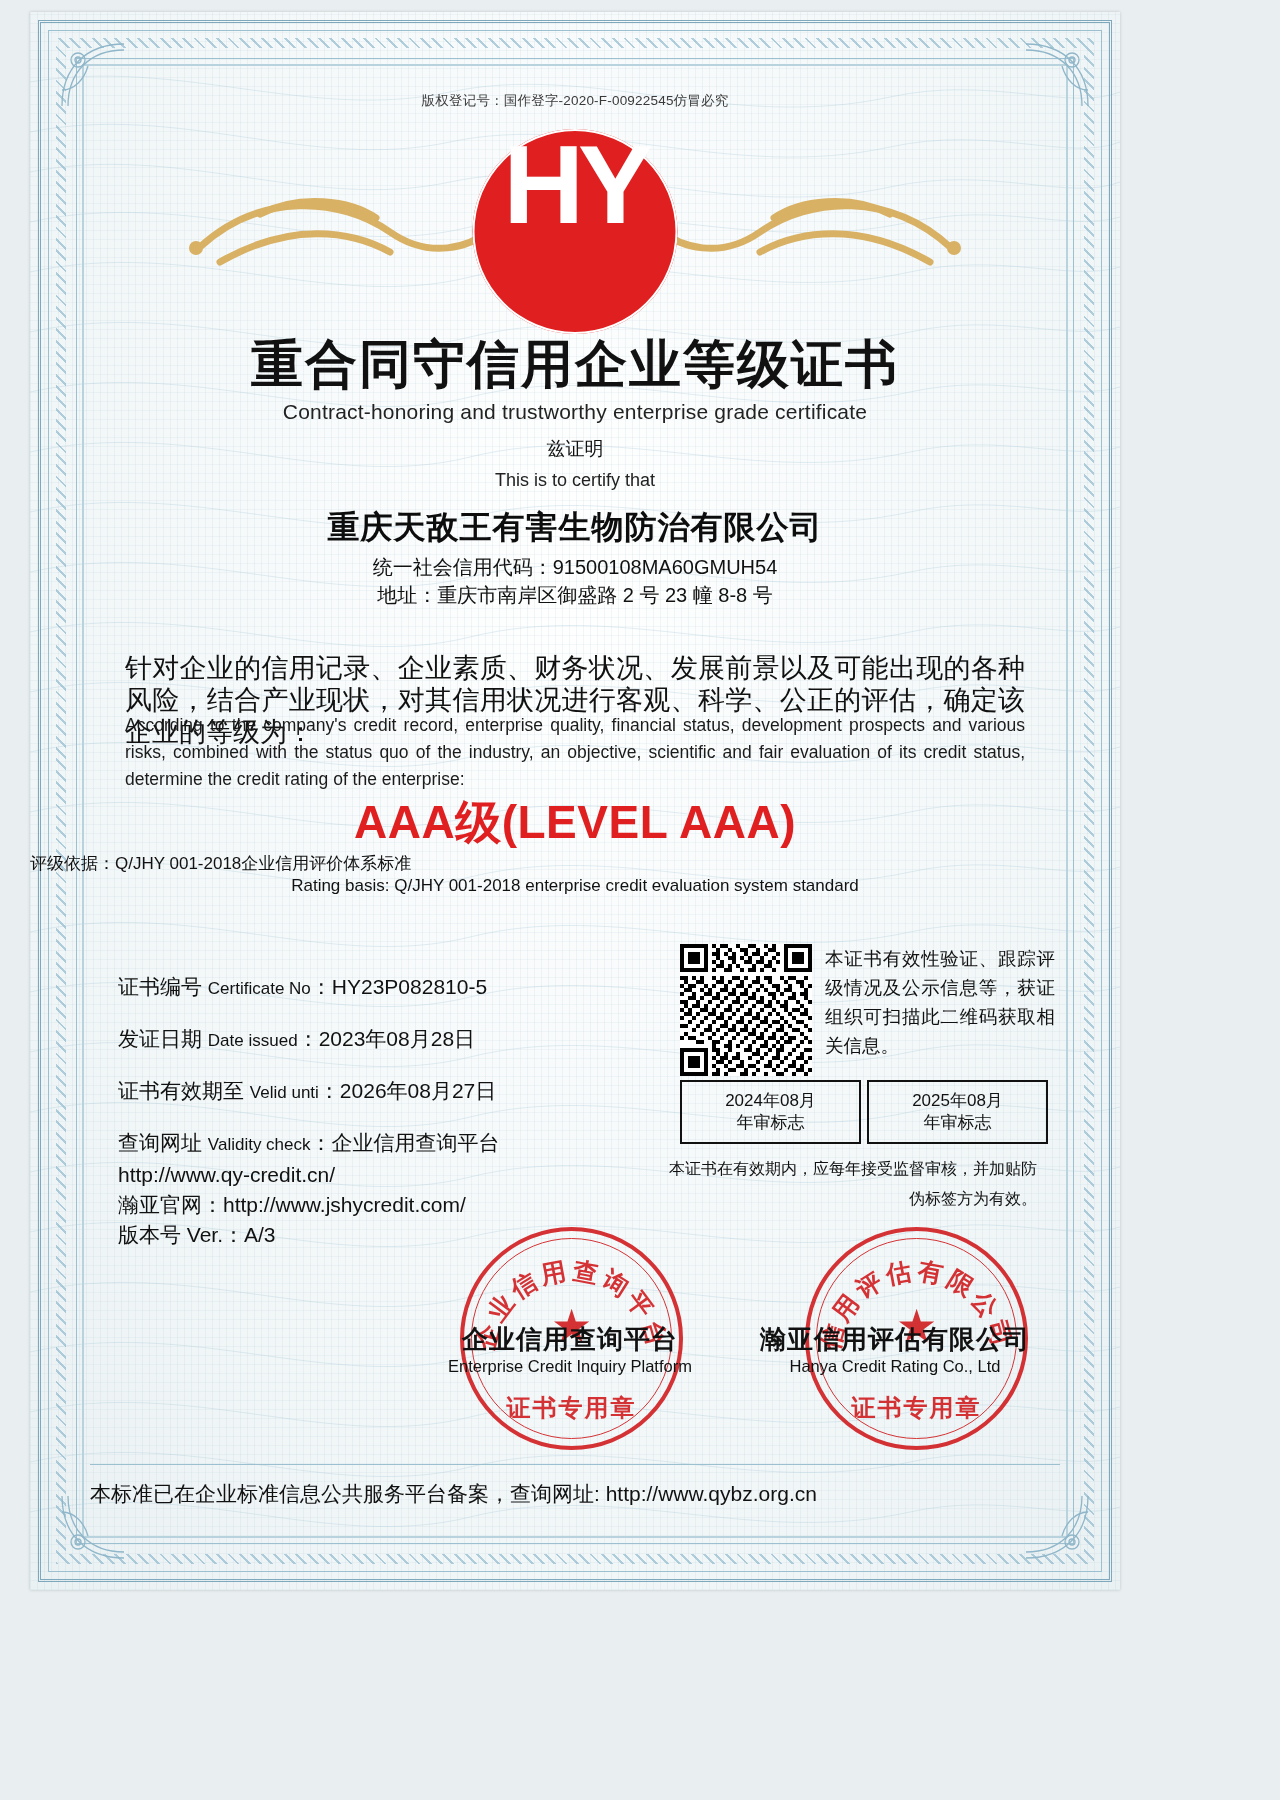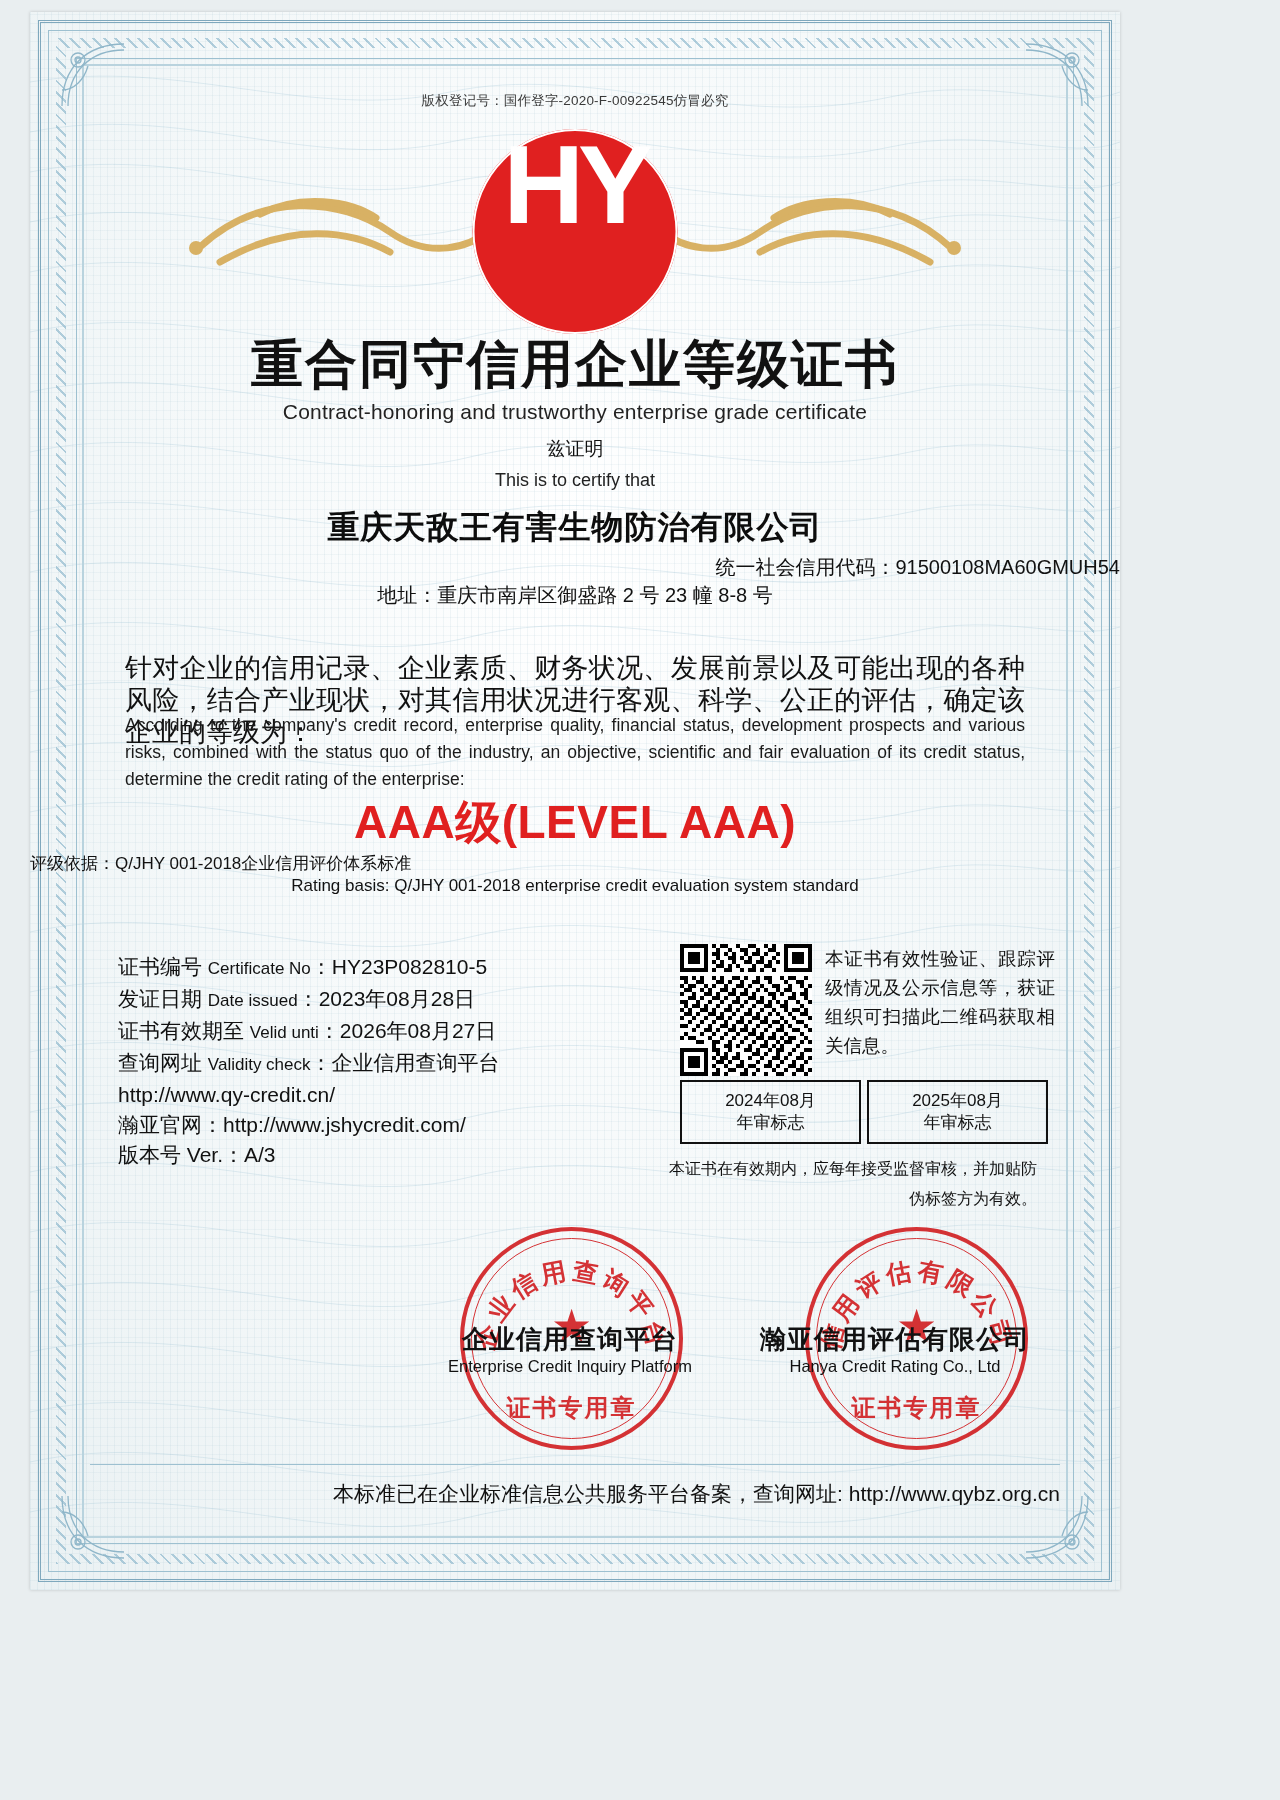--- a/index.html
+++ b/index.html
@@ -81,21 +81,21 @@
   }
   .certify-en{
     position:absolute;top:458px;left:0;width:100%;text-align:center;
     font-size:18px;color:#222;
   }
   .company{
     position:absolute;top:494px;left:0;width:100%;text-align:center;
     font-size:32px;font-weight:bold;color:#0d0d0d;letter-spacing:1px;
   }
   .uscc{
-    position:absolute;top:542px;left:0;width:100%;text-align:right;
+    position:absolute;top:542px;left:0;width:100%;text-align:center;
     font-size:20px;color:#111;
   }
   .addr{
     position:absolute;top:570px;left:0;width:100%;text-align:center;
     font-size:20px;color:#111;
   }
   .para{
     position:absolute;left:95px;width:900px;color:#111;
   }
   .para-cn{top:640px;font-size:27px;line-height:32px;text-align:justify;}
@@ -108,21 +108,21 @@
     position:absolute;top:840px;left:0;width:100%;text-align:left;
     font-size:17px;color:#111;
   }
   .basis-en{
     position:absolute;top:864px;left:0;width:100%;text-align:center;
     font-size:17px;color:#111;
   }
 
   
   .details{position:absolute;left:88px;top:940px;width:540px;color:#111;}
-  .details .line{font-size:21px;line-height:30px;white-space:nowrap;}
+  .details .line{font-size:21px;line-height:30px;white-space:nowrap;margin-top:20px;}
   .details .line .en{font-size:17px;}
   .details .url{font-size:21px;line-height:30px;}
 
   
   .qr{position:absolute;left:650px;top:932px;width:132px;height:132px;background:#fff;}
   .qr svg{display:block;}
   .right-note{
     position:absolute;left:795px;top:932px;width:230px;
     font-size:18.5px;line-height:29px;color:#111;text-align:justify;
   }
@@ -159,21 +159,21 @@
   .org{position:absolute;color:#111;text-align:center;}
   .org .cn{font-size:26px;font-weight:bold;letter-spacing:1px;}
   .org .en{font-size:16.5px;}
   #org-left{left:380px;top:1310px;width:320px;}
   #org-right{left:700px;top:1310px;width:330px;}
 
   .footer-line{
     position:absolute;left:60px;top:1452px;width:970px;height:1px;background:#9dc0d0;
   }
   .footer{
-    position:absolute;left:60px;top:1468px;width:970px;text-align:right;
+    position:absolute;left:60px;top:1468px;width:970px;text-align:left;
     font-size:21px;color:#111;
   }
 </style>
 </head>
 <body>
 
 <div id="cert">
 
   <svg class="waves" viewBox="0 0 1090 1578" preserveAspectRatio="none">
     <g stroke="#9dc3d4" fill="none" stroke-width="0.8" opacity="0.65">

